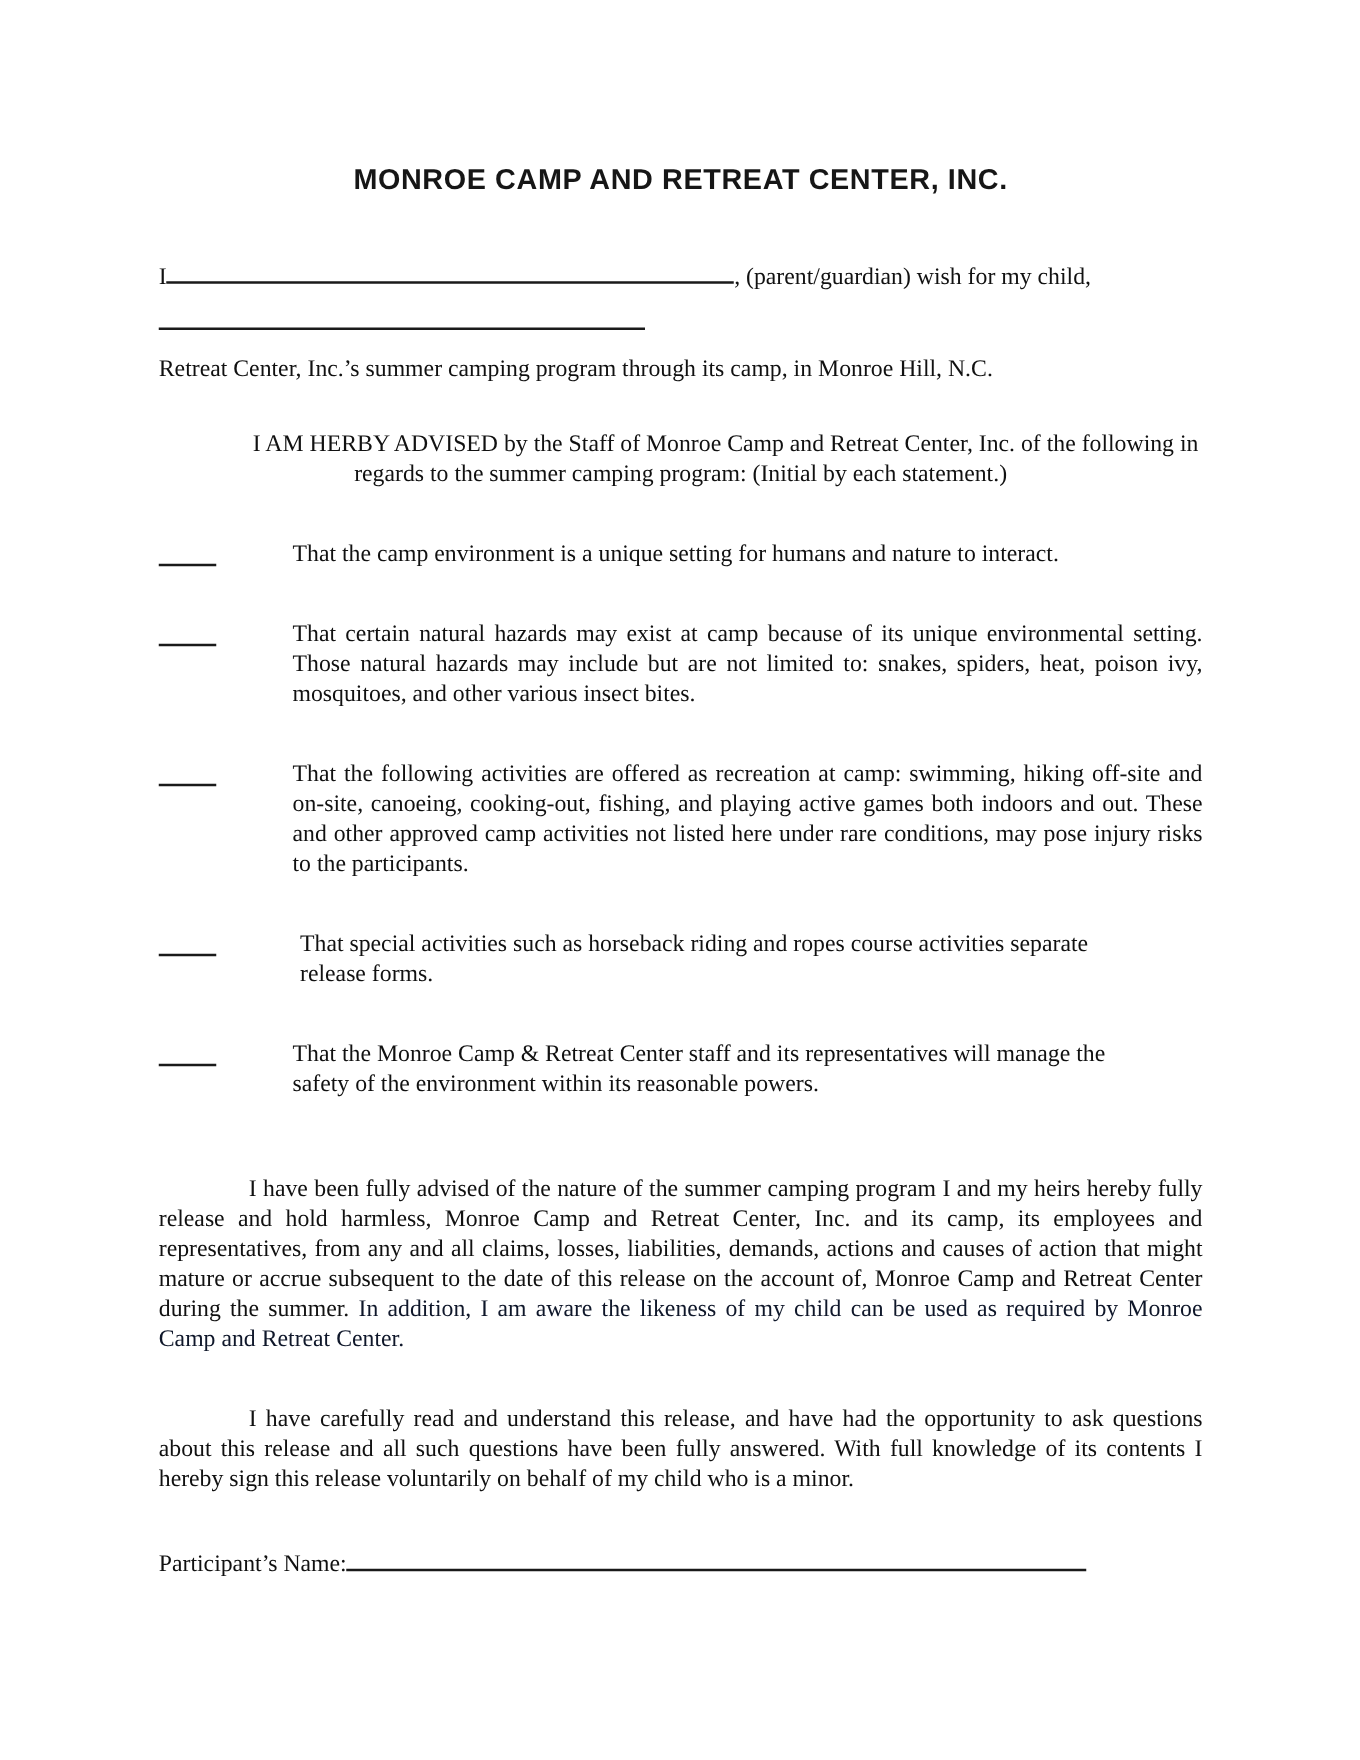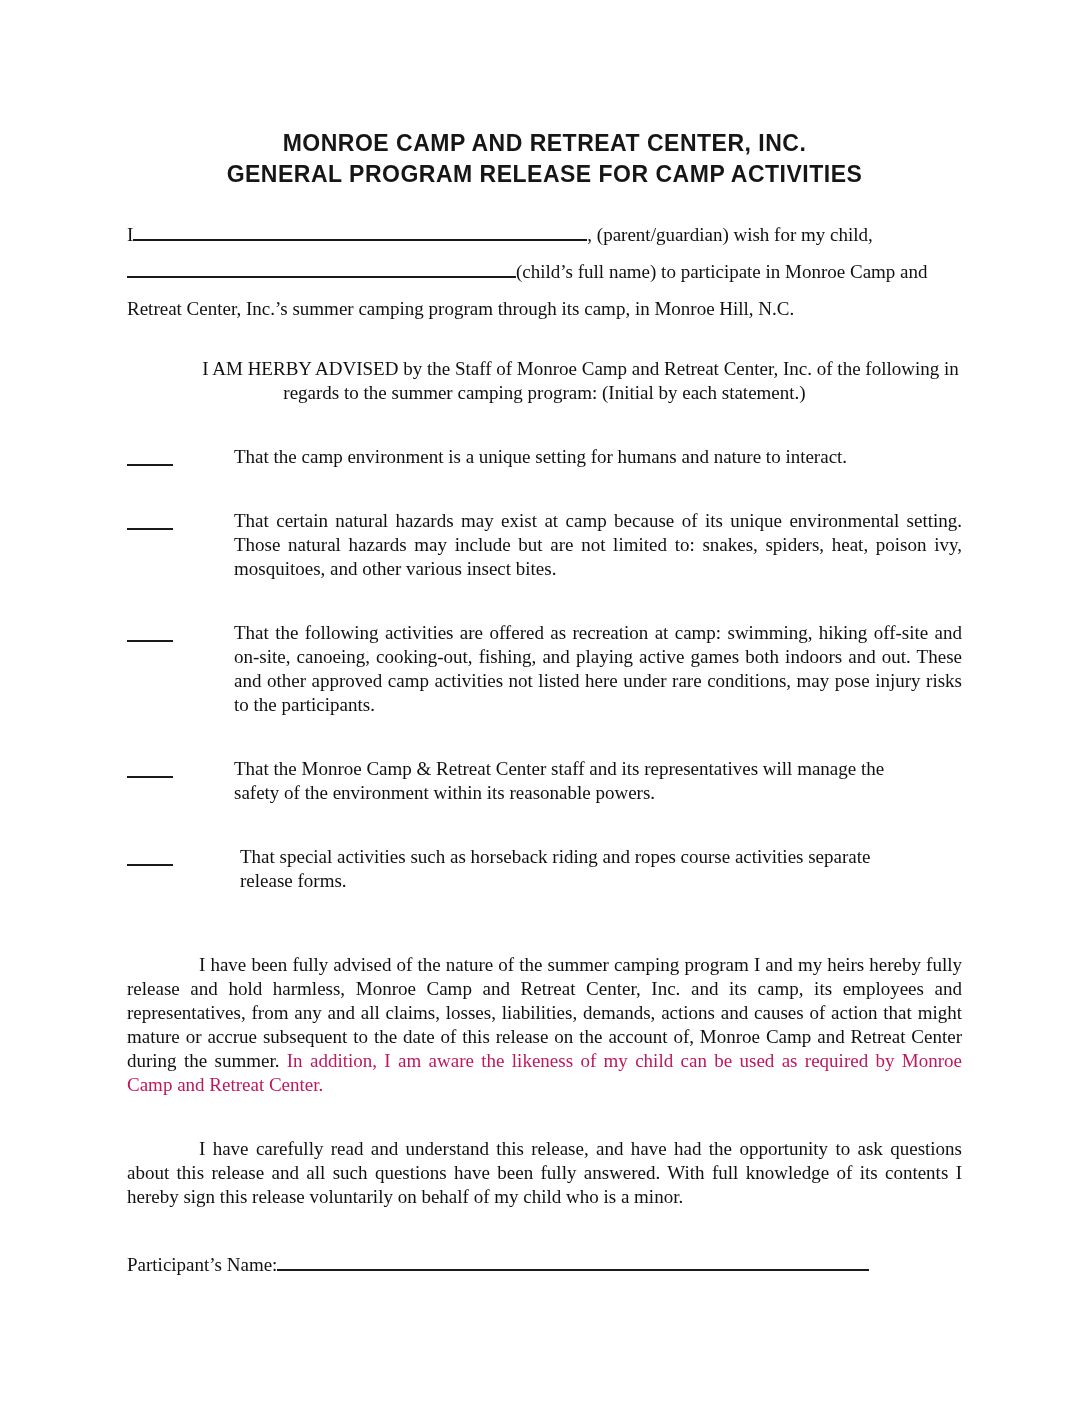--- a/index.html
+++ b/index.html
@@ -24,21 +24,21 @@
     font-family: "Liberation Sans", sans-serif;
     font-weight: bold;
     font-size: 23px;
     line-height: 31px;
     letter-spacing: 0.5px;
     color: #161616;
   }
   
   .body-text { font-size: 19px; line-height: 24px; }
   .intro {
-    margin-top: 26px;
+    margin-top: 44px;
     font-size: 19px;
     line-height: 37px;
   }
   .blank {
     display: inline-block;
     border-bottom: 2px solid #1a1a1a;
     height: 17px;
     vertical-align: baseline;
   }
   .blank-parent-name   { width: 454px; }
@@ -69,44 +69,43 @@
   .release-par {
     margin-top: 60px;
     text-indent: 72px;
     text-align: justify;
   }
   .closing-par {
     margin-top: 40px;
     text-indent: 72px;
     text-align: justify;
   }
-  .gray-text { color: #be185d; }
+  .gray-text { color: #0f172a; }
   
   .sig-row {
     margin-top: 24px;
     font-size: 19px;
     line-height: 24px;
     white-space: nowrap;
   }
   .sig-row.first { margin-top: 44px; }
   .blank-participant { width: 592px; }
 </style>
 </head>
 <body>
 
 <div class="sheet">
 
   <div class="title-block">
     <div>MONROE CAMP AND RETREAT CENTER, INC.</div>
-    <div>GENERAL PROGRAM RELEASE FOR CAMP ACTIVITIES</div>
   </div>
 
   <div class="intro body-text">
     <span>I</span><span class="blank blank-parent-name"></span><span>, (parent/guardian) wish for my child,</span><br>
-    <span class="blank blank-child-name"></span><span>(child’s full name) to participate in Monroe Camp and</span><br>
+    <span class="blank blank-child-name"></span><br>
     <span>Retreat Center, Inc.’s summer camping program through its camp, in Monroe Hill, N.C.</span>
   </div>
 
   <p class="advisory body-text">I AM HERBY ADVISED by the Staff of Monroe Camp and Retreat Center, Inc. of the following in regards to the summer camping program: (Initial by each statement.)</p>
 
   <div class="stmt body-text">
     <span class="init-blank"></span>
     <div class="stmt-text">That the camp environment is a unique setting for humans and nature to interact.</div>
   </div>
 
@@ -116,26 +115,26 @@
   </div>
 
   <div class="stmt body-text">
     <span class="init-blank"></span>
     <div class="stmt-text justify">That the following activities are offered as recreation at camp: swimming, hiking off-site and on-site, canoeing, cooking-out, fishing, and playing active games both indoors and out. These and other approved camp activities not listed here under rare conditions, may pose injury risks to the participants.</div>
   </div>
 
 
   <div class="stmt body-text">
     <span class="init-blank"></span>
-    <div class="stmt-text w680">That the Monroe Camp &amp; Retreat Center staff and its representatives will manage the safety of the environment within its reasonable powers.</div>
+    <div class="stmt-text w655">That special activities such as horseback riding and ropes course activities separate release forms.</div>
   </div>
 
   <div class="stmt body-text">
     <span class="init-blank"></span>
-    <div class="stmt-text w655">That special activities such as horseback riding and ropes course activities separate release forms.</div>
+    <div class="stmt-text w680">That the Monroe Camp &amp; Retreat Center staff and its representatives will manage the safety of the environment within its reasonable powers.</div>
   </div>
 
   <p class="release-par body-text"><span>I have been fully advised of the nature of the summer camping program I and my heirs hereby fully release and hold harmless, Monroe Camp and Retreat Center, Inc. and its camp, its employees and representatives, from any and all claims, losses, liabilities, demands, actions and causes of action that might mature or accrue subsequent to the date of this release on the account of, Monroe Camp and Retreat Center during the summer.</span> <span class="gray-text">In addition, I am aware the likeness of my child can be used as required by Monroe Camp and Retreat Center.</span></p>
 
   <p class="closing-par body-text">I have carefully read and understand this release, and have had the opportunity to ask questions about this release and all such questions have been fully answered.  With full knowledge of its contents I hereby sign this release voluntarily on behalf of my child who is a minor.</p>
 
   <div class="sig-row first">
     <span>Participant’s Name:</span><span class="blank blank-participant"></span>
   </div>
 

